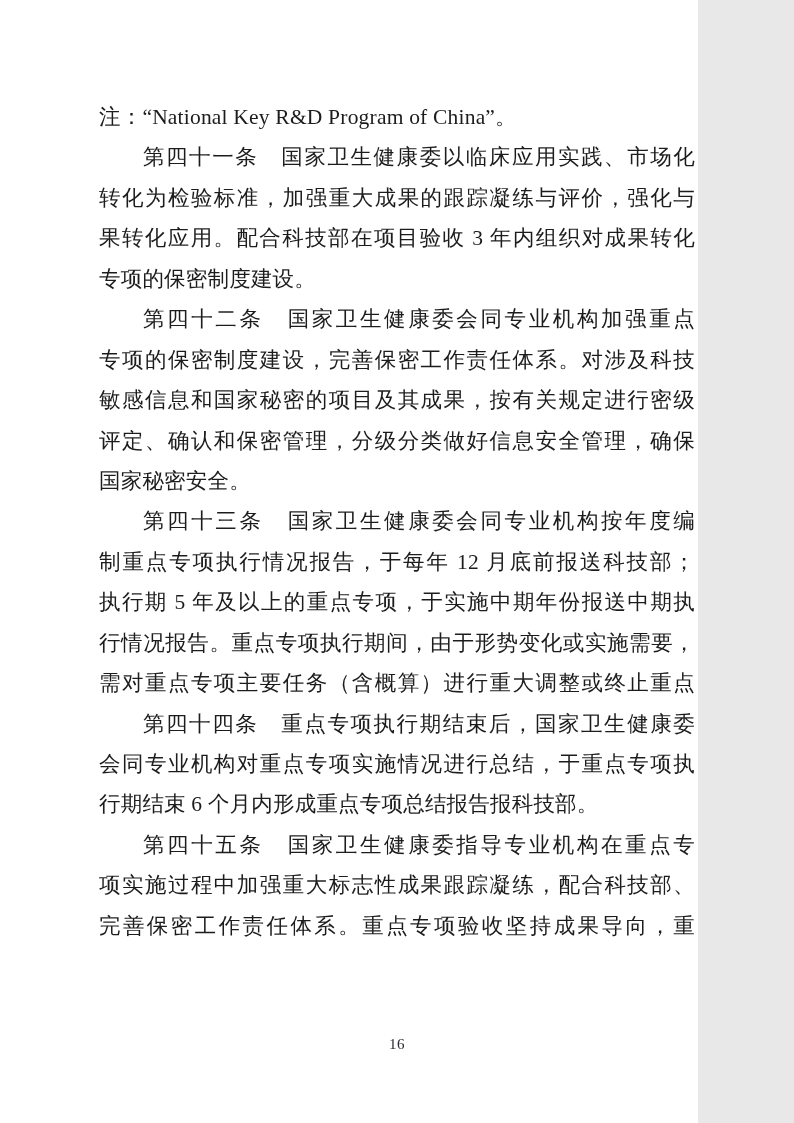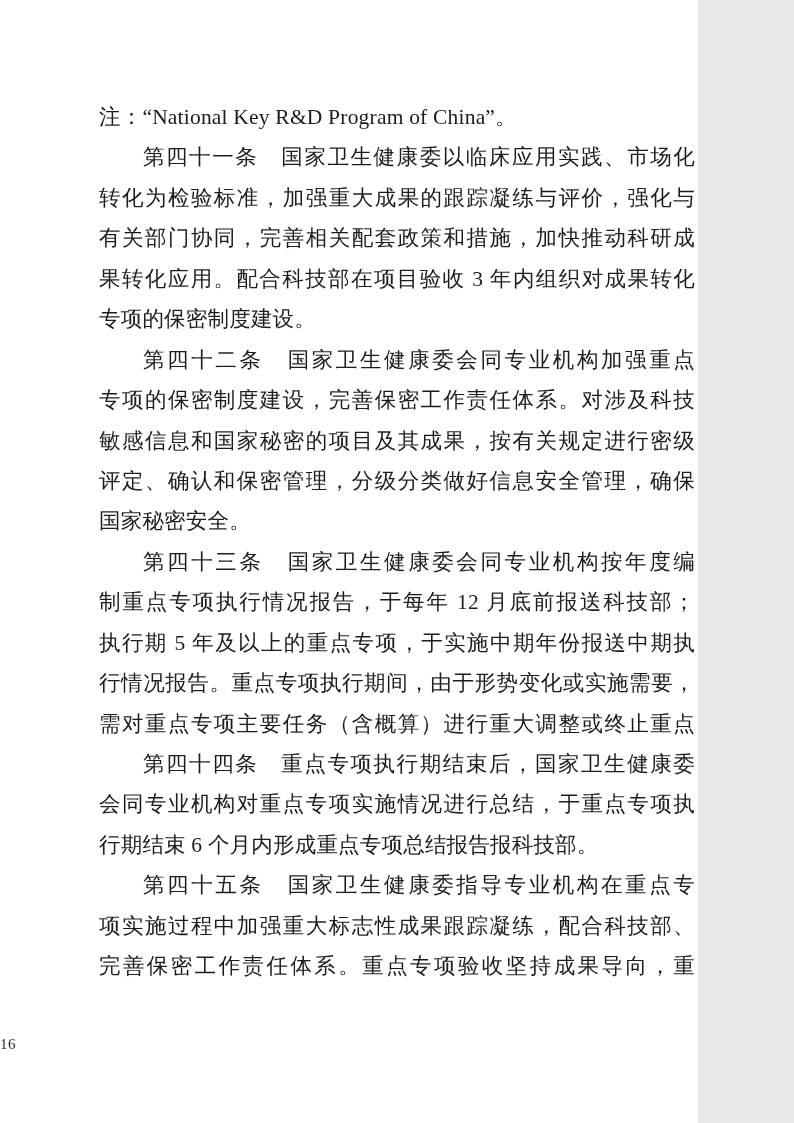--- a/index.html
+++ b/index.html
@@ -38,37 +38,36 @@
     padding-left: 44px;
   }
   .head {
     font-weight: 400;
   }
   .footer {
     position: absolute;
     top: 1035px;
     left: 0;
     width: 794px;
-    text-align: left;
+    text-align: center;
   }
   .page-number {
     font-size: 15px;
     color: #2a2a33;
     letter-spacing: 0.5px;
   }
 </style>
 </head>
 <body>
 
 <div class="page">
   <div class="text-block">
       <div class="line"><span>注：“National Key R&amp;D Program of China”。</span></div>
       <div class="line justify indent"><span class="head">第四十一条</span><span>　国家卫生健康委以临床应用实践、市场化</span></div>
       <div class="line justify"><span>转化为检验标准，加强重大成果的跟踪凝练与评价，强化与</span></div>
-      <div class="line justify"><span>有关部门协同，完善相关配套政策和措施，加快推动科研成</span></div>
       <div class="line justify"><span>果转化应用。配合科技部在项目验收 3 年内组织对成果转化</span></div>
       <div class="line"><span>专项的保密制度建设。</span></div>
       <div class="line justify indent"><span class="head">第四十二条</span><span>　国家卫生健康委会同专业机构加强重点</span></div>
       <div class="line justify"><span>专项的保密制度建设，完善保密工作责任体系。对涉及科技</span></div>
       <div class="line justify"><span>敏感信息和国家秘密的项目及其成果，按有关规定进行密级</span></div>
       <div class="line justify"><span>评定、确认和保密管理，分级分类做好信息安全管理，确保</span></div>
       <div class="line"><span>国家秘密安全。</span></div>
       <div class="line justify indent"><span class="head">第四十三条</span><span>　国家卫生健康委会同专业机构按年度编</span></div>
       <div class="line justify"><span>制重点专项执行情况报告，于每年 12 月底前报送科技部；</span></div>
       <div class="line justify"><span>执行期 5 年及以上的重点专项，于实施中期年份报送中期执</span></div>

